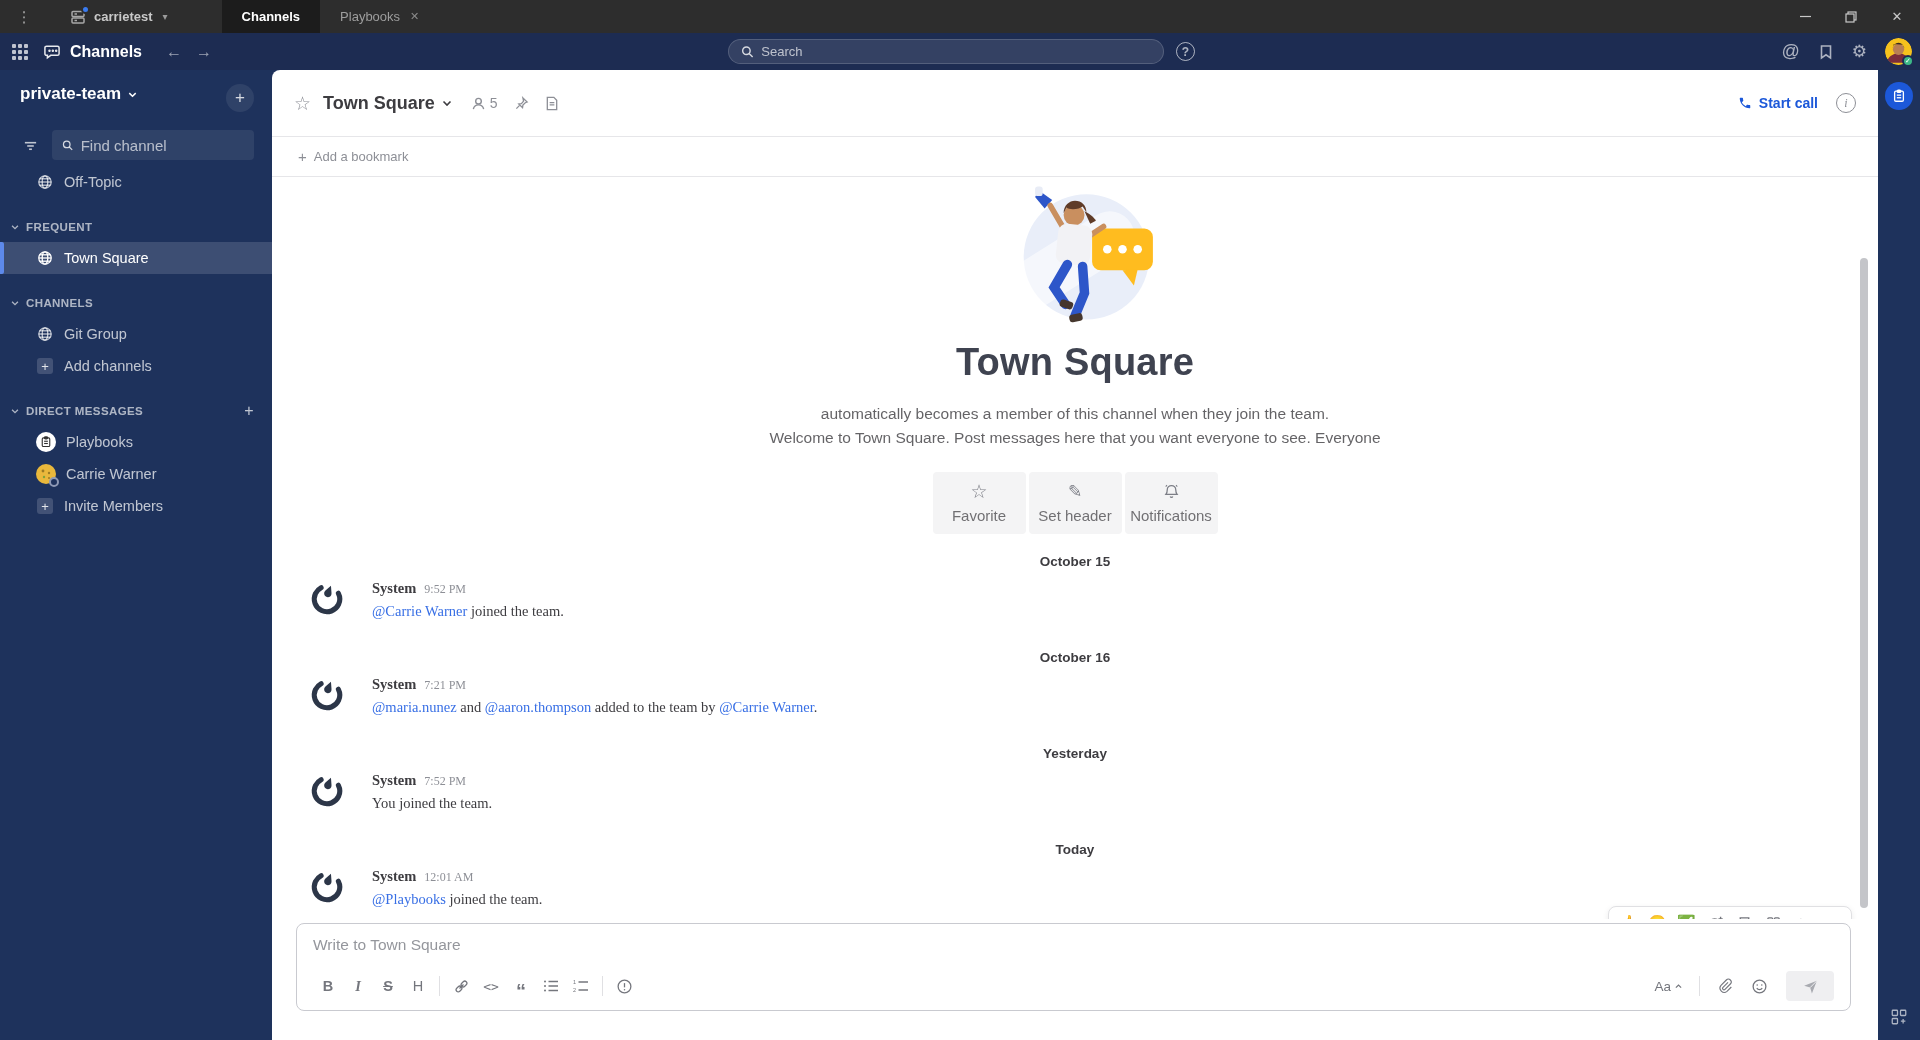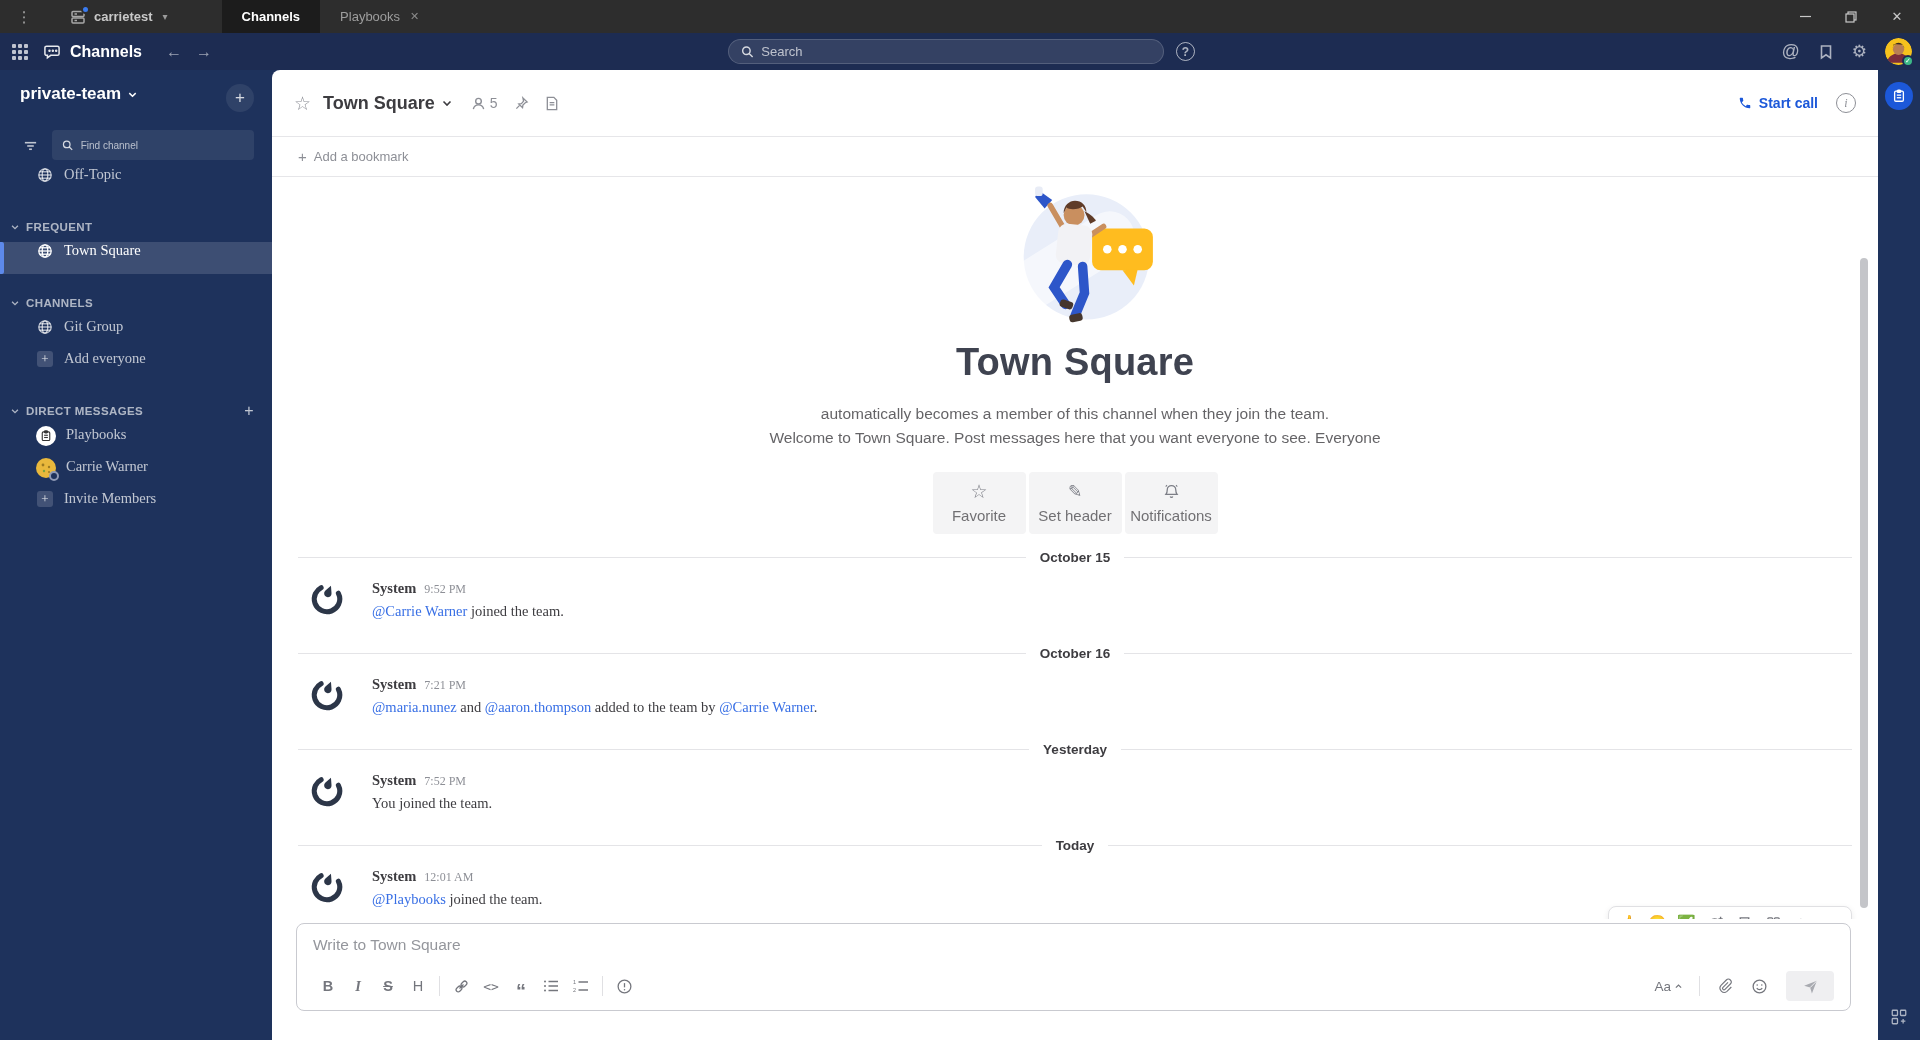--- a/index.html
+++ b/index.html
@@ -43,25 +43,25 @@
   .app { display:flex; height:970px; background:#1e325c; }
 
   
   .sidebar { width:272px; background:#1e325c; color:rgba(255,255,255,.72); flex-shrink:0; padding-top:14px; }
   .team-row { display:flex; align-items:flex-start; justify-content:space-between; padding:0 18px 0 20px; height:34px; }
   .team-name { color:#fff; font-size:17px; font-weight:bold; display:flex; align-items:center; gap:6px; }
   .plus-circle { width:28px; height:28px; border-radius:50%; background:rgba(255,255,255,.08); color:rgba(255,255,255,.8); font-size:17px; display:flex; align-items:center; justify-content:center; }
   .find-row { display:flex; align-items:center; gap:8px; padding:12px 18px 6px 16px; }
   .filter-btn { width:28px; height:28px; display:flex; align-items:center; justify-content:center; color:rgba(255,255,255,.64); }
   .find-box { flex:1; height:30px; background:rgba(255,255,255,.08); border-radius:4px; display:flex; align-items:center; gap:7px; padding:0 10px; }
-  .find-box input { background:transparent; border:none; outline:none; color:#fff; font-size:10px; width:100%; font-family:"Liberation Sans",sans-serif; }
+  .find-box input { background:transparent; border:none; outline:none; color:#fff; font-size:15px; width:100%; font-family:"Liberation Sans",sans-serif; }
   .find-box input::placeholder { color:rgba(255,255,255,.66); }
   .section-head { display:flex; align-items:center; gap:6px; padding:0 18px 0 10px; height:30px; margin-top:14px; font-size:11.5px; font-weight:bold; letter-spacing:.4px; color:rgba(255,255,255,.64); }
   .section-head .grow { flex:1; }
-  .sb-item { display:flex; align-items:flex-start; gap:10px; height:32px; padding-left:36px; font-size:14.5px; color:rgba(255,255,255,.72); position:relative;font-family:Liberation Serif, serif; }
+  .sb-item { display:flex; align-items:center; gap:10px; height:32px; padding-left:36px; font-size:14.5px; color:rgba(255,255,255,.72); position:relative; }
   .sb-item.active { background:rgba(255,255,255,.14); color:#fff; }
   .sb-item.active::before { content:""; position:absolute; left:0; top:0; bottom:0; width:4px; background:#5d89ea; border-radius:0 2px 2px 0; }
   .sb-ic { width:18px; height:18px; display:flex; align-items:center; justify-content:center; flex-shrink:0; }
   .plus-square { width:16px; height:16px; border-radius:3px; background:rgba(255,255,255,.16); color:rgba(255,255,255,.85); font-size:13px; display:flex; align-items:center; justify-content:center; }
   .dm-avatar { width:20px; height:20px; border-radius:50%; position:relative; flex-shrink:0; }
   .dm-avatar.playbooks-av { background:#fff; display:flex; align-items:center; justify-content:center; }
   .offline-ring { position:absolute; right:-3px; bottom:-3px; width:10px; height:10px; border-radius:50%; border:2px solid #8e99b5; background:#1e325c; }
 
   
   .center { flex:1; background:#fff; border-radius:8px 0 0 0; display:flex; flex-direction:column; position:relative; overflow:hidden; }
@@ -78,21 +78,21 @@
   
   .post-list { flex:1; position:relative; padding-top:2px; overflow:hidden; }
   .intro { text-align:center; }
   .intro-title { font-size:38px; font-weight:bold; color:#3f4350; margin-top:10px; letter-spacing:.2px; }
   .intro-text { margin-top:18px; font-size:15.5px; color:rgba(61,60,64,.80); line-height:1.55; }
   .intro-actions { display:flex; justify-content:center; gap:3px; margin-top:22px; }
   .intro-card { width:93px; height:62px; background:#f4f4f5; border-radius:4px; display:flex; flex-direction:column; align-items:center; justify-content:center; gap:7px; color:#6f7077; }
   .intro-card .lbl { font-size:15px; color:rgba(61,60,64,.72); }
   .intro-card .ic { font-size:17px; color:#7c7e86; height:18px; display:flex; align-items:center; }
 
-  .date-divider { display:flex; align-items:center; gap:14px; padding:0 26px; height:34px; margin-top:6px; }
+  .date-divider { display:flex; align-items:center; gap:14px; padding:0 26px; height:34px; margin-top:6px;flex-direction:column; }
   .date-divider .line { flex:1; height:1px; background:#e4e4e7; }
   .date-divider .dtext { font-size:13.5px; font-weight:bold; color:#3d3c40; }
 
   .post { display:flex; gap:28px; padding:6px 26px 8px 38px; position:relative;font-family:Liberation Serif, serif; }
   .post-avatar { width:34px; height:34px; border-radius:50%; flex-shrink:0; position:relative; margin-top:2px; }
   .post-body { font-size:14.5px; color:#3d3c40; }
   .post-head { display:flex; align-items:baseline; gap:8px; }
   .post-author { font-weight:bold; font-size:14.5px; color:#3d3c40; }
   .post-time { font-size:12px; color:#8d8f96; }
   .post-text { margin-top:4px; line-height:1.45; }
@@ -311,21 +311,21 @@
             <line x1="2.6" y1="4.8" x2="13.4" y2="4.8"></line>
             <line x1="2.6" y1="11.2" x2="13.4" y2="11.2"></line>
           </svg>
         </span>
       <span>Git Group</span>
     </div>
     <div class="sb-item">
       <span class="sb-ic">
           <span class="plus-square">+</span>
         </span>
-      <span>Add everyone</span>
+      <span>Add channels</span>
     </div>
 
     <div class="section-head">
       <svg width="10" height="10" viewBox="0 0 12 12" fill="none" stroke="rgba(255,255,255,.64)" stroke-width="1.6">
           <polyline points="2.5,4.5 6,8 9.5,4.5"></polyline>
         </svg>
       <span>DIRECT MESSAGES</span>
       <span class="grow"></span>
       <span style="font-size:16px; font-weight:normal; color:rgba(255,255,255,.72);">+</span>
     </div>

